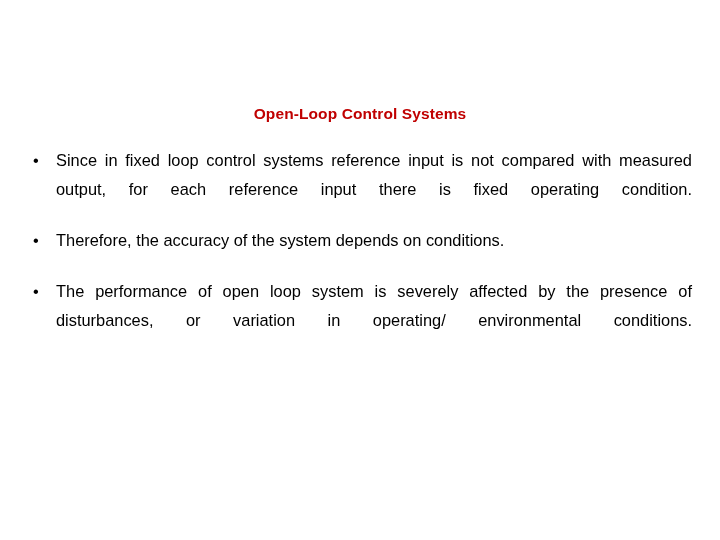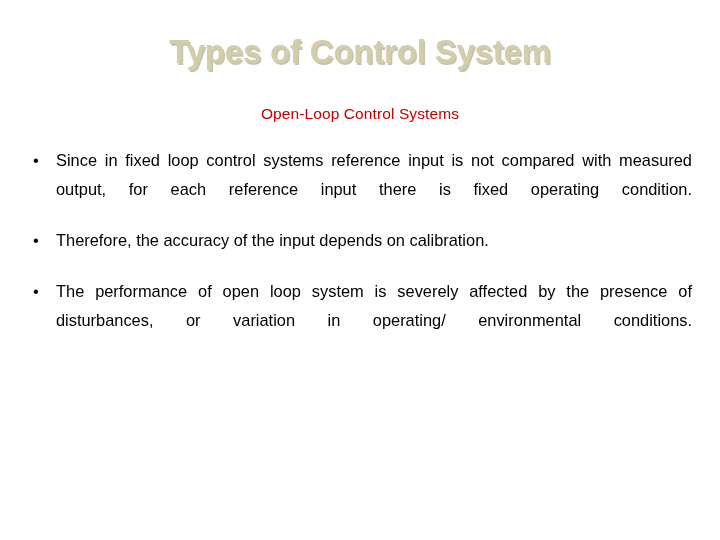--- a/index.html
+++ b/index.html
@@ -46,21 +46,21 @@
   .subtitle-block {
     position: absolute;
     left: 0;
     top: 104px;
     width: 720px;
     text-align: center;
   }
   .slide-subtitle {
     display: inline-block;
     font-size: 15.5px;
-    font-weight: normal;
+    font-weight: bold;
     line-height: 20px;
     color: #c00000;
     letter-spacing: 0.1px;
     white-space: nowrap;
   }
 
   
   .body-block {
     position: absolute;
     left: 28px;
@@ -98,38 +98,35 @@
   }
   .bullet-item.justify-last-left .bullet-text {
     text-align-last: left;
   }
 </style>
 </head>
 <body>
 
 <div class="slide">
 
-  <div class="title-block">
-    <span class="slide-title">Types of Control System</span>
-  </div>
 
   <div class="subtitle-block">
     <span class="slide-subtitle">Open-Loop Control Systems</span>
   </div>
 
   <div class="body-block">
 
     <div class="bullet-item justify-all">
       <span class="bullet-mark">•</span>
       <span class="bullet-text">Since in fixed loop control systems reference input is not compared with measured output, for each reference input there is fixed operating condition.</span>
     </div>
 
     <div class="bullet-item justify-last-left">
       <span class="bullet-mark">•</span>
-      <span class="bullet-text">Therefore, the accuracy of the input depends on calibration.</span>
+      <span class="bullet-text">Therefore, the accuracy of the system depends on conditions.</span>
     </div>
 
     <div class="bullet-item justify-all">
       <span class="bullet-mark">•</span>
       <span class="bullet-text">The performance of open loop system is severely affected by the presence of disturbances, or variation in operating/ environmental  conditions.</span>
     </div>
 
   </div>
 
 </div>

